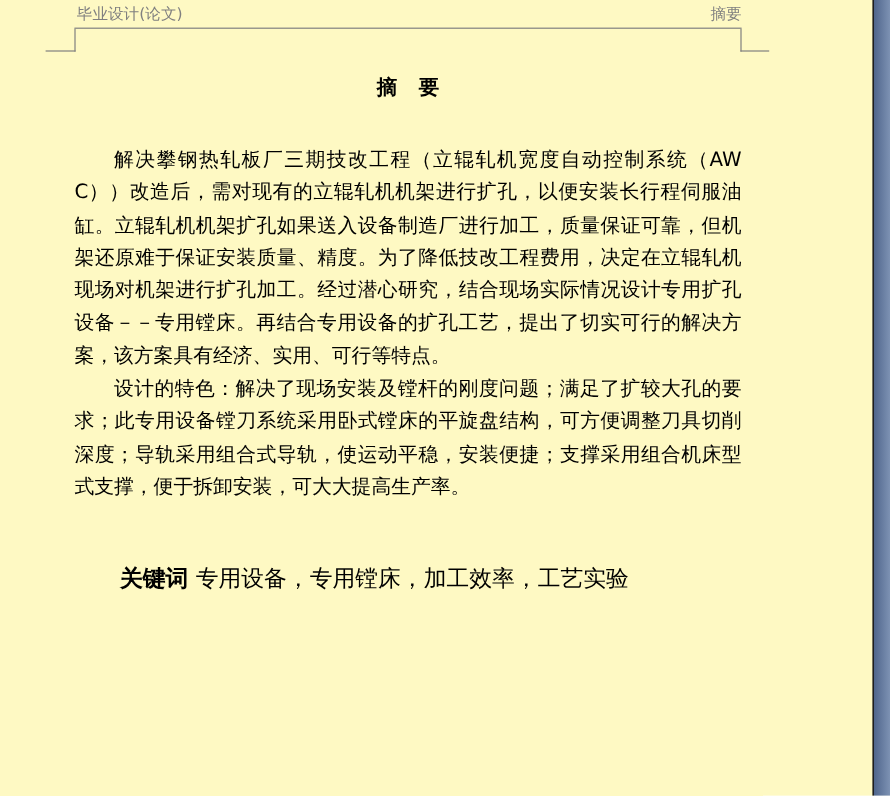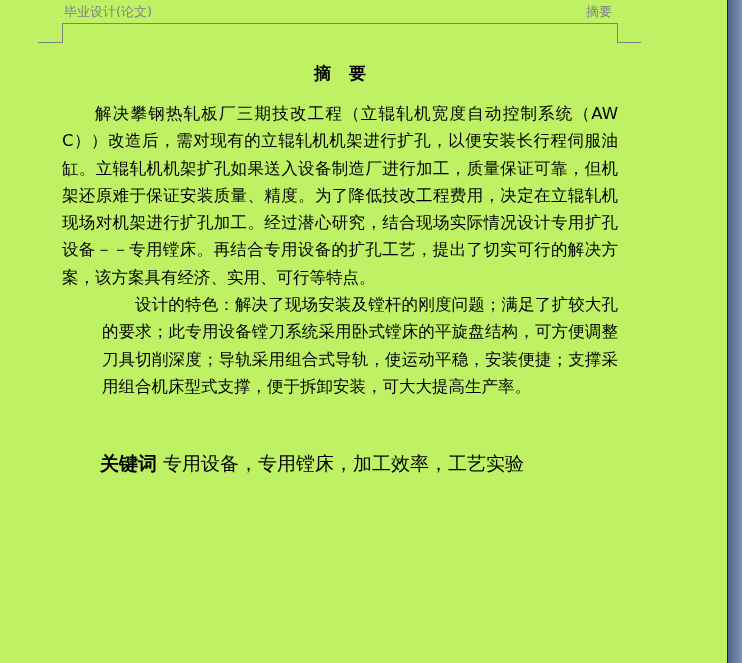--- a/index.html
+++ b/index.html
@@ -15,21 +15,21 @@
     position: relative;
   }
 
   
   #page {
     position: absolute;
     left: 0;
     top: 0;
     width: 728px;
     height: 663px;
-    background: #bef264;
+    background: #fef9c3;
   }
 
   
   #edge-strip {
     position: absolute;
     top: 0;
     left: 727px;
     width: 15px;
     height: 663px;
     background: linear-gradient(to right, #1d1d1d 0px, #1d1d1d 1px, #4e648b 1px, #7e93b4 15px);
@@ -46,21 +46,21 @@
   .hdr-text {
     position: absolute;
     top: 3px;
     font-family: "DejaVu Sans", "Liberation Sans", sans-serif;
     font-size: 13px;
     color: #808080;
     white-space: nowrap;
     letter-spacing: 0px;
   }
   #hdr-left  { left: 64px; }
-  #hdr-right { left: 586px; width: 32px; }
+  #hdr-right { left: 586px; width: 32px; text-align: right; }
 
   
   .hdr-rule {
     position: absolute;
     top: 23px;
     left: 62px;
     width: 556px;
     height: 1px;
     background: #808080;
   }
@@ -101,22 +101,22 @@
     font-size: 16.5px;
     line-height: 27.3px;
     color: #000000;
     text-align: justify;
     text-justify: inter-ideograph;
     margin: 0;
     text-indent: 2em;
     word-break: break-all;
   }
 
-  #para-1 { margin-top: 12px; }
-  #para-2 { margin-top: 0px; margin-left: 40px; }
+  #para-1 { margin-top: 31px; }
+  #para-2 { margin-top: 0px; }
 
   #keywords {
     font-family: "DejaVu Sans", "Liberation Sans", sans-serif;
     font-size: 19px;
     line-height: 27.3px;
     color: #000000;
     margin: 0;
     margin-top: 50px;
     text-indent: 2em;
     white-space: nowrap;

